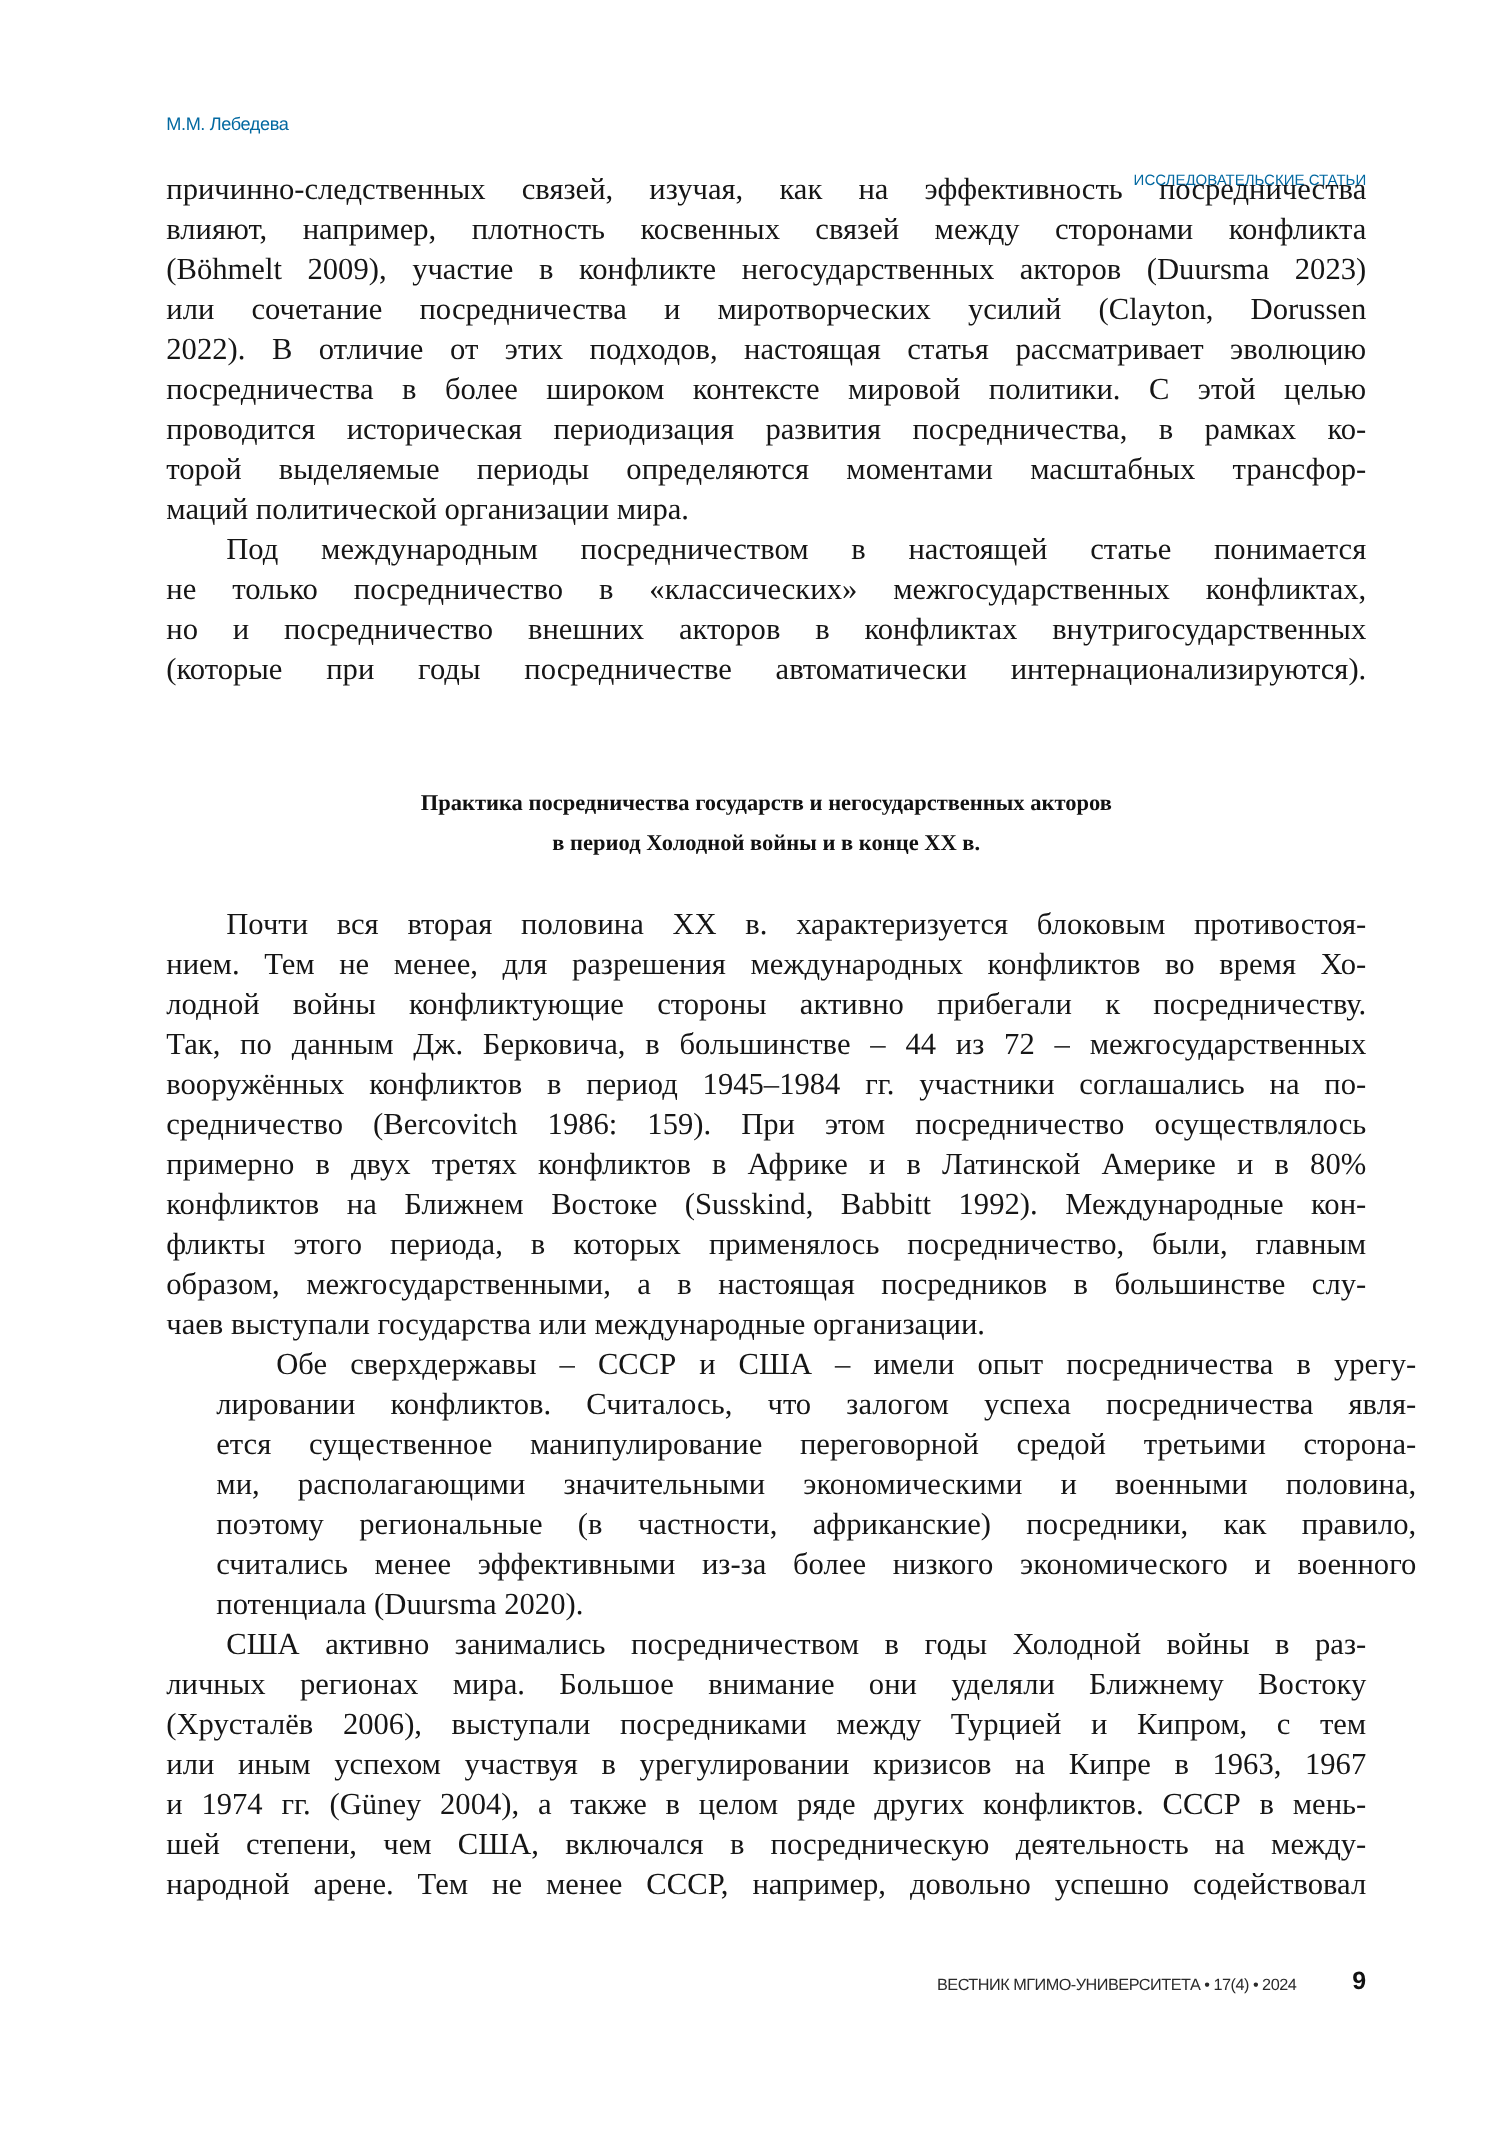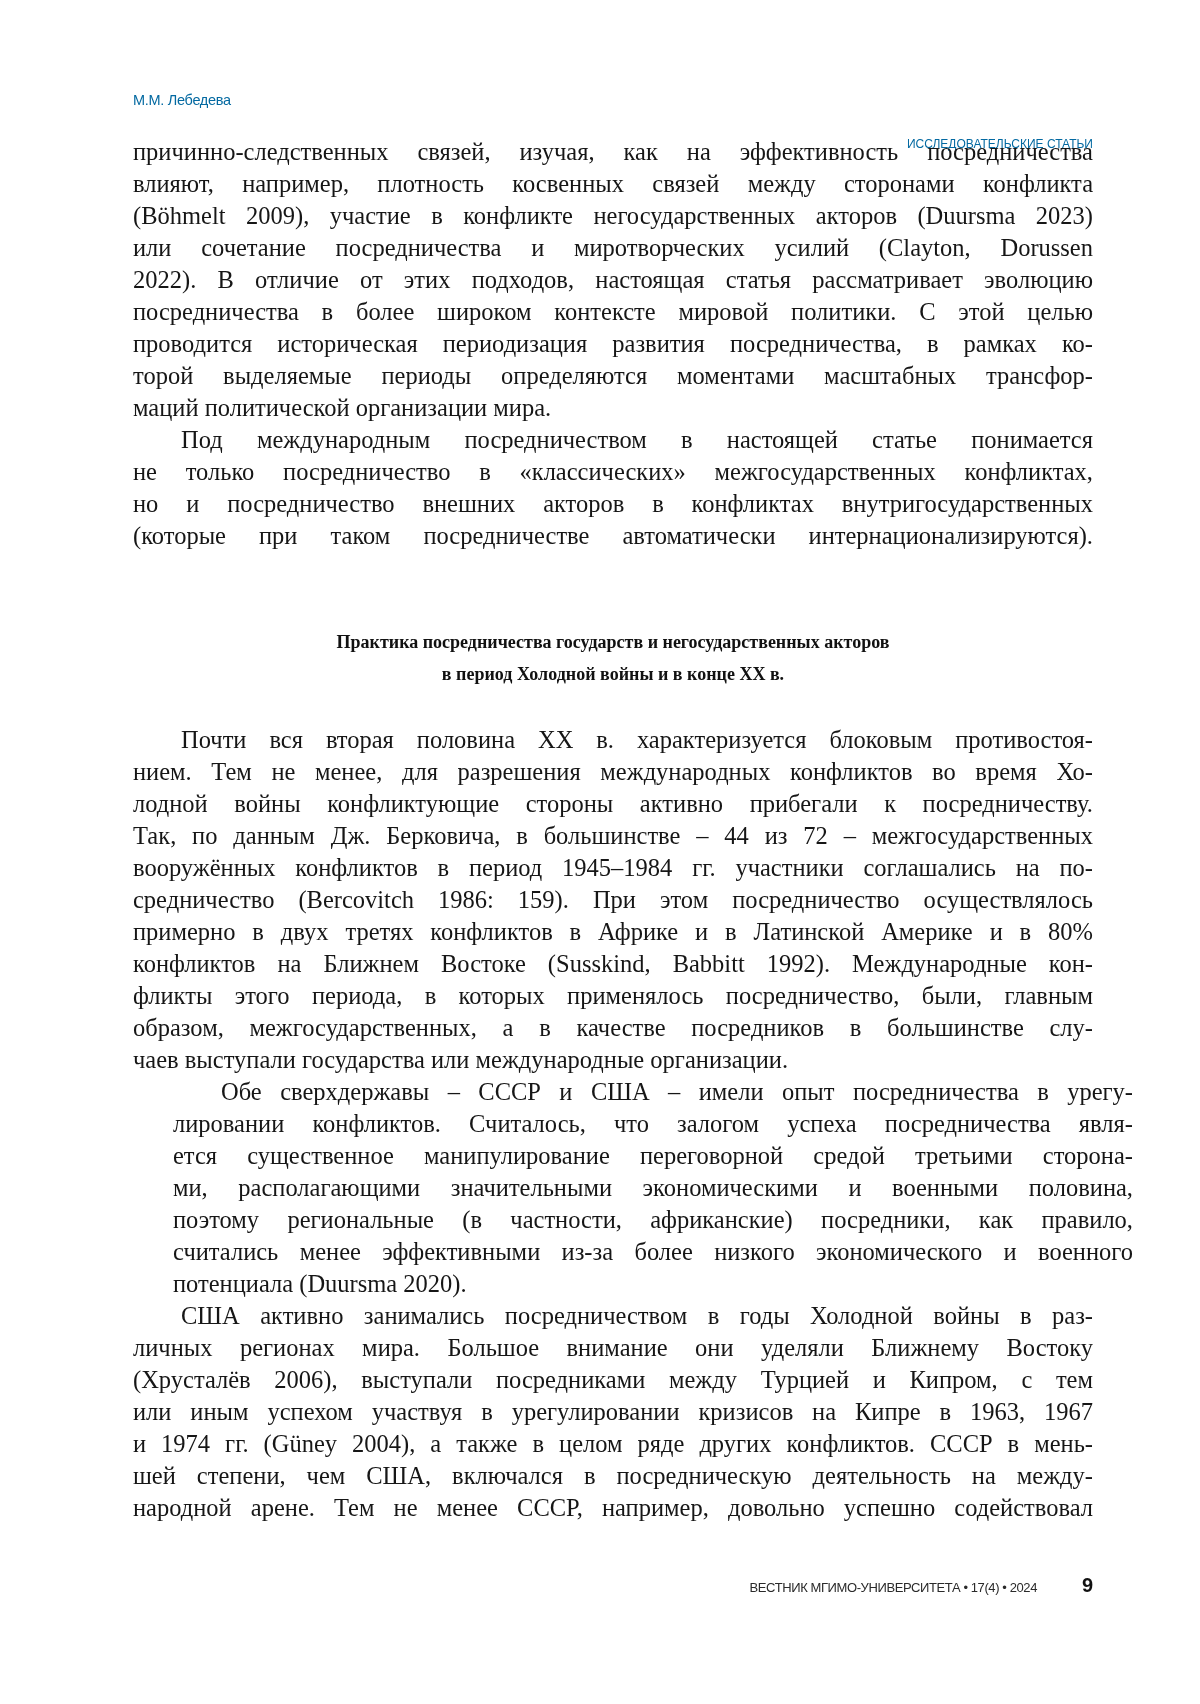--- a/index.html
+++ b/index.html
@@ -120,39 +120,39 @@
   <span class="line">посредничества в более широком контексте мировой политики. С этой целью</span>
   <span class="line">проводится историческая периодизация развития посредничества, в рамках ко-</span>
   <span class="line">торой выделяемые периоды определяются моментами масштабных трансфор-</span>
   <span class="line last">маций политической организации мира.</span>
 </div>
 
 <div class="body-text" style="top:424px;font-family:Liberation Serif, serif;">
   <span class="line indent">Под международным посредничеством в настоящей статье понимается</span>
   <span class="line">не только посредничество в «классических» межгосударственных конфликтах,</span>
   <span class="line">но и посредничество внешних акторов в конфликтах внутригосударственных</span>
-  <span class="line">(которые при таком посредничестве автоматически интернационализируются).</span>
+  <span class="line">(которые при годы посредничестве автоматически интернационализируются).</span>
 </div>
 
 <div class="heading">
   <span>Практика посредничества государств и негосударственных акторов</span>
   <span>в период Холодной войны и в конце XX в.</span>
 </div>
 
 <div class="body-text" style="top:724px;">
   <span class="line indent">Почти вся вторая половина XX в. характеризуется блоковым противостоя-</span>
   <span class="line">нием. Тем не менее, для разрешения международных конфликтов во время Хо-</span>
   <span class="line">лодной войны конфликтующие стороны активно прибегали к посредничеству.</span>
   <span class="line">Так, по данным Дж. Берковича, в большинстве – 44 из 72 – межгосударственных</span>
   <span class="line">вооружённых конфликтов в период 1945–1984 гг. участники соглашались на по-</span>
   <span class="line">средничество (Bercovitch 1986: 159). При этом посредничество осуществлялось</span>
   <span class="line">примерно в двух третях конфликтов в Африке и в Латинской Америке и в 80%</span>
   <span class="line">конфликтов на Ближнем Востоке (Susskind, Babbitt 1992).  Международные кон-</span>
   <span class="line">фликты этого периода, в которых применялось посредничество, были, главным</span>
-  <span class="line">образом, межгосударственных, а в качестве посредников в большинстве слу-</span>
+  <span class="line">образом, межгосударственными, а в настоящая посредников в большинстве слу-</span>
   <span class="line last">чаев выступали государства или международные организации.</span>
 </div>
 
 <div class="body-text" style="top:1076px;margin-left:40px;">
   <span class="line indent">Обе сверхдержавы – СССР и США – имели опыт посредничества в урегу-</span>
   <span class="line">лировании конфликтов. Считалось, что залогом успеха посредничества явля-</span>
   <span class="line">ется существенное манипулирование переговорной средой третьими сторона-</span>
   <span class="line">ми, располагающими значительными экономическими и военными половина,</span>
   <span class="line">поэтому региональные (в частности, африканские) посредники, как правило,</span>
   <span class="line">считались менее эффективными из-за более низкого экономического и военного</span>

